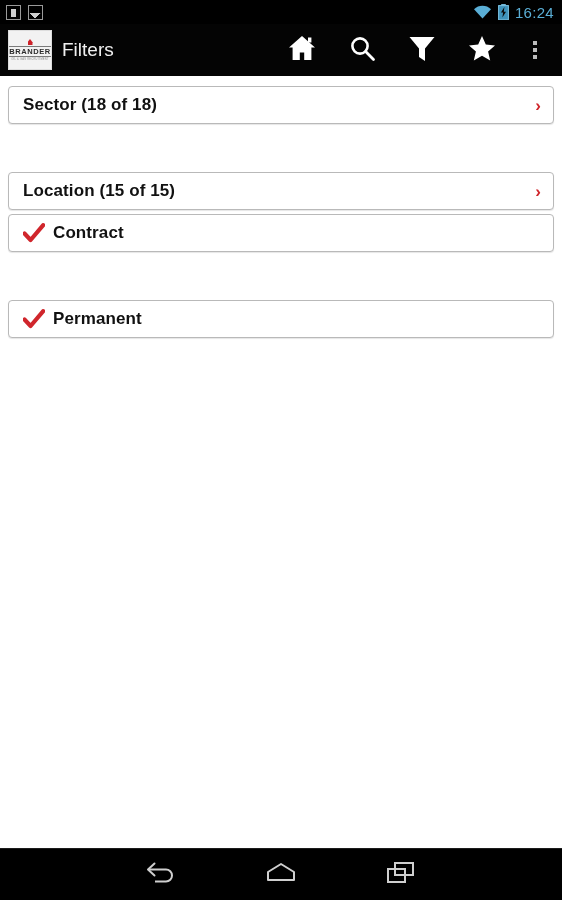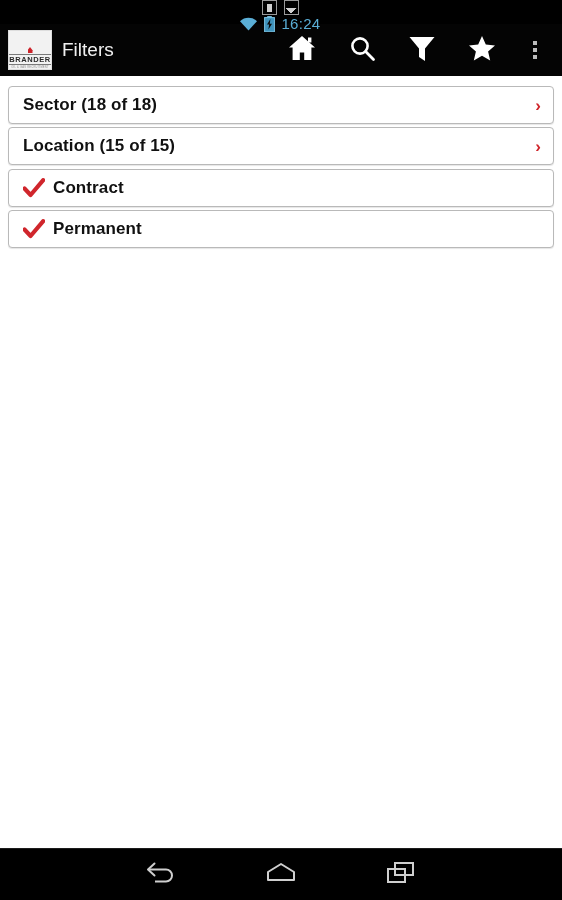--- a/index.html
+++ b/index.html
@@ -9,21 +9,20 @@
     font-family:"Liberation Sans", sans-serif;
     overflow:hidden;
   }
   #screen { position:relative; width:562px; height:900px; background:#ffffff; }
 
   
   .status-bar {
     height:24px; background:#000000;
     display:flex; align-items:center; justify-content:space-between;
     padding:0 8px 0 6px;
-    flex-direction:column;
   }
   .status-left { display:flex; align-items:center; gap:7px; }
   .status-right { display:flex; align-items:center; gap:6px; }
   .notif-ico {
     width:15px; height:15px; border:1.5px solid #9a9a9a;
     display:flex; align-items:flex-end; justify-content:center;
     position:relative;
   }
   .notif-ico.usb::after {
     content:""; width:5px; height:8px; background:#cfcfcf; margin-bottom:2px;
@@ -38,21 +37,21 @@
   .wifi-ico svg, .batt-ico svg { display:block; }
 
   
   .action-bar {
     height:52px; background:#040404;
     display:flex; align-items:center;
     padding-left:8px; padding-right:4px;
   }
   .logo-box {
     width:44px; height:40px; background:#f2f2f2;
-    display:flex; flex-direction:column; align-items:center; justify-content:flex-end;
+    display:flex; flex-direction:column; align-items:center; justify-content:center;
     border:1px solid #dddddd; flex:none; overflow:hidden;
   }
   .logo-mark { width:5px; height:6px; background:#cc2229; margin-bottom:1px;
                clip-path:polygon(50% 0%,100% 55%,100% 100%,0% 100%,0% 55%); }
   .logo-word { font-size:7.5px; font-weight:bold; letter-spacing:.6px; color:#2b2b2b;
                border-top:1px solid #7a7a7a; border-bottom:1px solid #7a7a7a;
                padding:.5px 0; line-height:1; }
   .logo-sub { font-size:2.6px; color:#8a8a8a; letter-spacing:.25px; margin-top:1.5px;
               transform:scaleY(1.1); white-space:nowrap; }
   .ab-title { color:#f0f0f0; font-size:19px; margin-left:10px; flex:1; }
@@ -67,21 +66,21 @@
   
   .sub-header {
     height:34px; background:#333333;
     display:flex; align-items:center; justify-content:center;
     border-bottom:1px solid #151515;
   }
   .sub-header span { color:#ffffff; font-size:17px; font-weight:bold; letter-spacing:.2px; }
 
   
   .content { padding:10px 8px 0 8px; background:#ffffff; }
-  .group { display:flex; flex-direction:column; }
+  .group { display:flex; flex-direction:column;gap:45px; }
   .group + .group { margin-top:4px; }
   .row {
     height:38px; background:#ffffff;
     border:1px solid #b9b9b9; border-radius:4px;
     display:flex; align-items:center;
     padding:0 12px 0 14px;
     box-shadow:0 1px 1px rgba(0,0,0,.10);
   }
   .row + .row { margin-top:3px; }
   .row-label { font-size:17px; font-weight:bold; color:#111111; flex:1; letter-spacing:.1px; }

